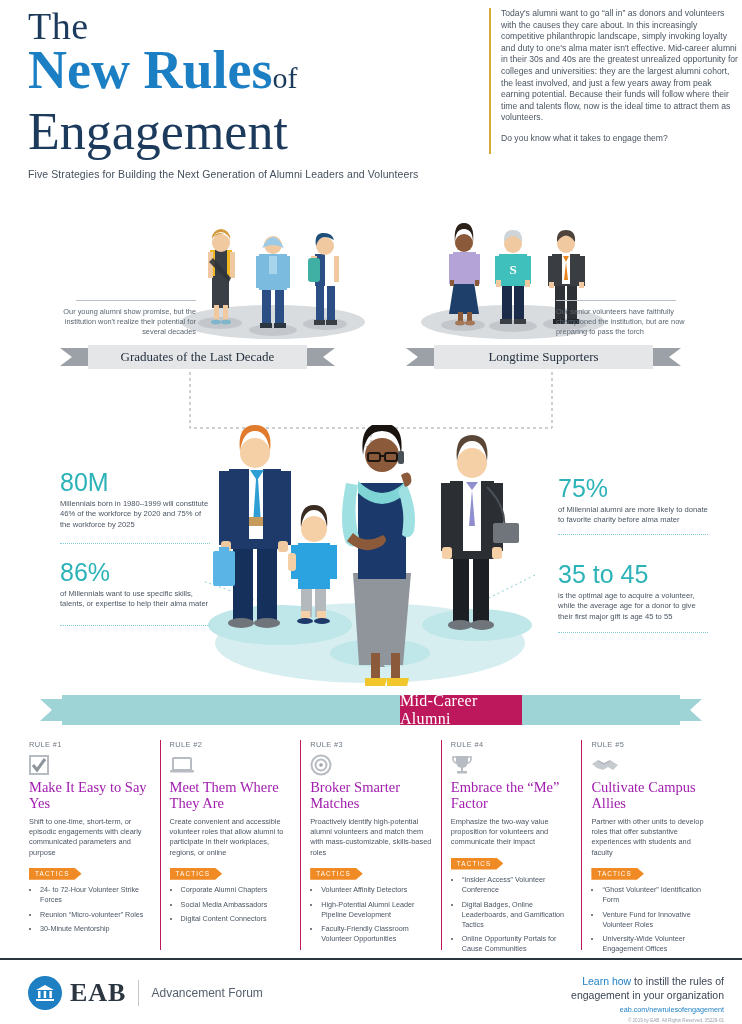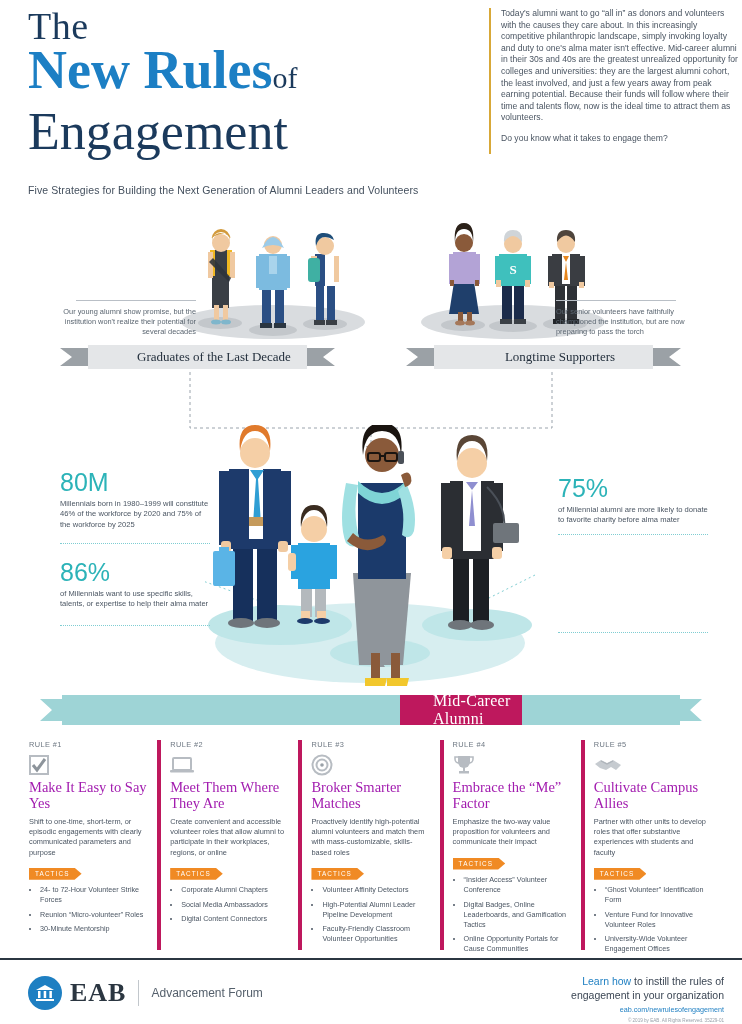--- a/index.html
+++ b/index.html
@@ -12,39 +12,39 @@
   }
   .page{position:relative;width:742px;height:1024px;}
 
   
   .header{position:absolute;left:0;top:0;width:742px;height:170px;}
   .title-block{position:absolute;left:28px;top:6px;width:440px;}
   .t-the{font-family:"Liberation Serif", serif;font-size:38px;color:#1b3a5c;line-height:40px;letter-spacing:.5px;}
   .t-line2{font-family:"Liberation Serif", serif;font-size:54px;line-height:56px;font-weight:bold;color:#1c7fc4;margin-top:-4px;}
   .t-line2 .of{font-weight:normal;font-size:30px;color:#1b3a5c;}
   .t-line3{font-family:"Liberation Serif", serif;font-size:52px;line-height:56px;color:#1b3a5c;margin-top:-2px;}
-  .subtitle{font-size:10.5px;color:#44505e;margin-top:24px;letter-spacing:.1px;}
+  .subtitle{font-size:10.5px;color:#44505e;margin-top:8px;letter-spacing:.1px;}
 
   .intro{position:absolute;left:489px;top:8px;width:238px;
          border-left:2px solid #d8a838;padding-left:10px;}
   .intro p{margin:0 0 9px 0;font-size:8.6px;line-height:11.6px;color:#4a5562;}
 
   .callout{position:absolute;font-size:7.4px;line-height:10px;color:#5a6570;}
   .callout .rule{width:120px;height:1px;background:#b9bfc6;margin-bottom:6px;}
   .callout.left{left:56px;top:300px;width:140px;text-align:right;}
   .callout.left .rule{margin-left:auto;}
   .callout.right{left:556px;top:300px;width:160px;text-align:left;}
 
   
   .ribbon{position:absolute;height:24px;}
   .ribbon .tail{position:absolute;top:3px;height:18px;width:34px;background:#9ba1a6;}
   .ribbon .tail.l{left:0;clip-path:polygon(0 0,100% 0,100% 100%,0 100%,12px 50%);}
   .ribbon .tail.r{right:0;clip-path:polygon(0 0,100% 0,calc(100% - 12px) 50%,100% 100%,0 100%);}
   .ribbon .mid{position:absolute;left:28px;right:28px;top:0;height:24px;
-    background:#e4e6e8;display:flex;align-items:center;justify-content:center;padding-left:33px;}
+    background:#e4e6e8;display:flex;align-items:center;justify-content:center;}
   .ribbon .mid span{font-family:"Liberation Serif", serif;font-size:13px;color:#24303d;}
 
   .ribbon.grads{left:60px;top:345px;width:275px;}
   .ribbon.support{left:406px;top:345px;width:275px;}
 
   .ribbon.mid-career{left:40px;top:695px;width:662px;height:30px;}
   .ribbon.mid-career .tail{top:4px;height:22px;width:40px;background:#9ed4d6;}
   .ribbon.mid-career .mid{left:360px;right:180px;height:30px;background:#be185d;}
   .ribbon.mid-career .bar{position:absolute;left:22px;right:22px;top:0;height:30px;background:#9ed4d6;}
   .ribbon.mid-career .mid span{font-family:"Liberation Serif", serif;font-size:16px;color:#ffffff;letter-spacing:.3px;}
@@ -56,21 +56,21 @@
   .stat.s1{left:60px;top:468px;}
   .stat.s2{left:60px;top:558px;}
   .stat.s3{left:558px;top:474px;}
   .stat.s4{left:558px;top:560px;}
 
   .dotline{position:absolute;border-top:1px dotted #7fcdd2;}
 
   
   .rules{position:absolute;left:20px;top:740px;width:702px;height:210px;display:flex;}
   .rule-col{flex:1;padding:0 9px 0 9px;position:relative;}
-  .rule-col + .rule-col{border-left:4px solid #be185d;}
+  .rule-col + .rule-col{border-left:1px solid #be185d;}
   .rule-num{font-size:7.4px;color:#6d7782;letter-spacing:.4px;}
   .rule-icon{height:24px;margin-top:4px;display:flex;align-items:center;}
   .rule-title{font-family:"Liberation Serif", serif;font-size:14.5px;line-height:16px;color:#a21caf;margin-top:2px;}
   .rule-desc{font-size:7.4px;line-height:10.2px;color:#4a5562;margin-top:6px;}
   .tactics-tag{margin-top:10px;display:inline-block;background:#f08a24;color:#fff;
      font-size:6.4px;letter-spacing:1.1px;padding:2.5px 12px 2.5px 6px;
      clip-path:polygon(0 0,calc(100% - 7px) 0,100% 50%,calc(100% - 7px) 100%,0 100%);}
   .tactics-list{margin:5px 0 0 0;padding-left:11px;}
   .tactics-list li{font-size:7.2px;line-height:10px;color:#4a5562;margin-bottom:4.5px;}
 
@@ -334,20 +334,24 @@
     <div class="txt">Millennials born in 1980–1999 will constitute 46% of the workforce by 2020 and 75% of the workforce by 2025</div>
   </div>
   <div class="stat s2">
     <div class="big">86%</div>
     <div class="txt">of Millennials want to use specific skills, talents, or expertise to help their alma mater</div>
   </div>
   <div class="stat s3">
     <div class="big">75%</div>
     <div class="txt">of Millennial alumni are more likely to donate to favorite charity before alma mater</div>
   </div>
+  <div class="stat s4">
+    <div class="big">35 to 45</div>
+    <div class="txt">is the optimal age to acquire a volunteer, while the average age for a donor to give their first major gift is age 45 to 55</div>
+  </div>
 
   <div class="dotline" style="left:60px;top:543px;width:150px;border-color:#7fcdd2;"></div>
   <div class="dotline" style="left:60px;top:625px;width:150px;border-color:#7fcdd2;"></div>
   <div class="dotline" style="left:558px;top:534px;width:150px;border-color:#7fcdd2;"></div>
   <div class="dotline" style="left:558px;top:632px;width:150px;border-color:#7fcdd2;"></div>
 
   <div class="ribbon mid-career">
     <div class="tail l"></div>
     <div class="tail r"></div>
     <div class="bar"></div>

